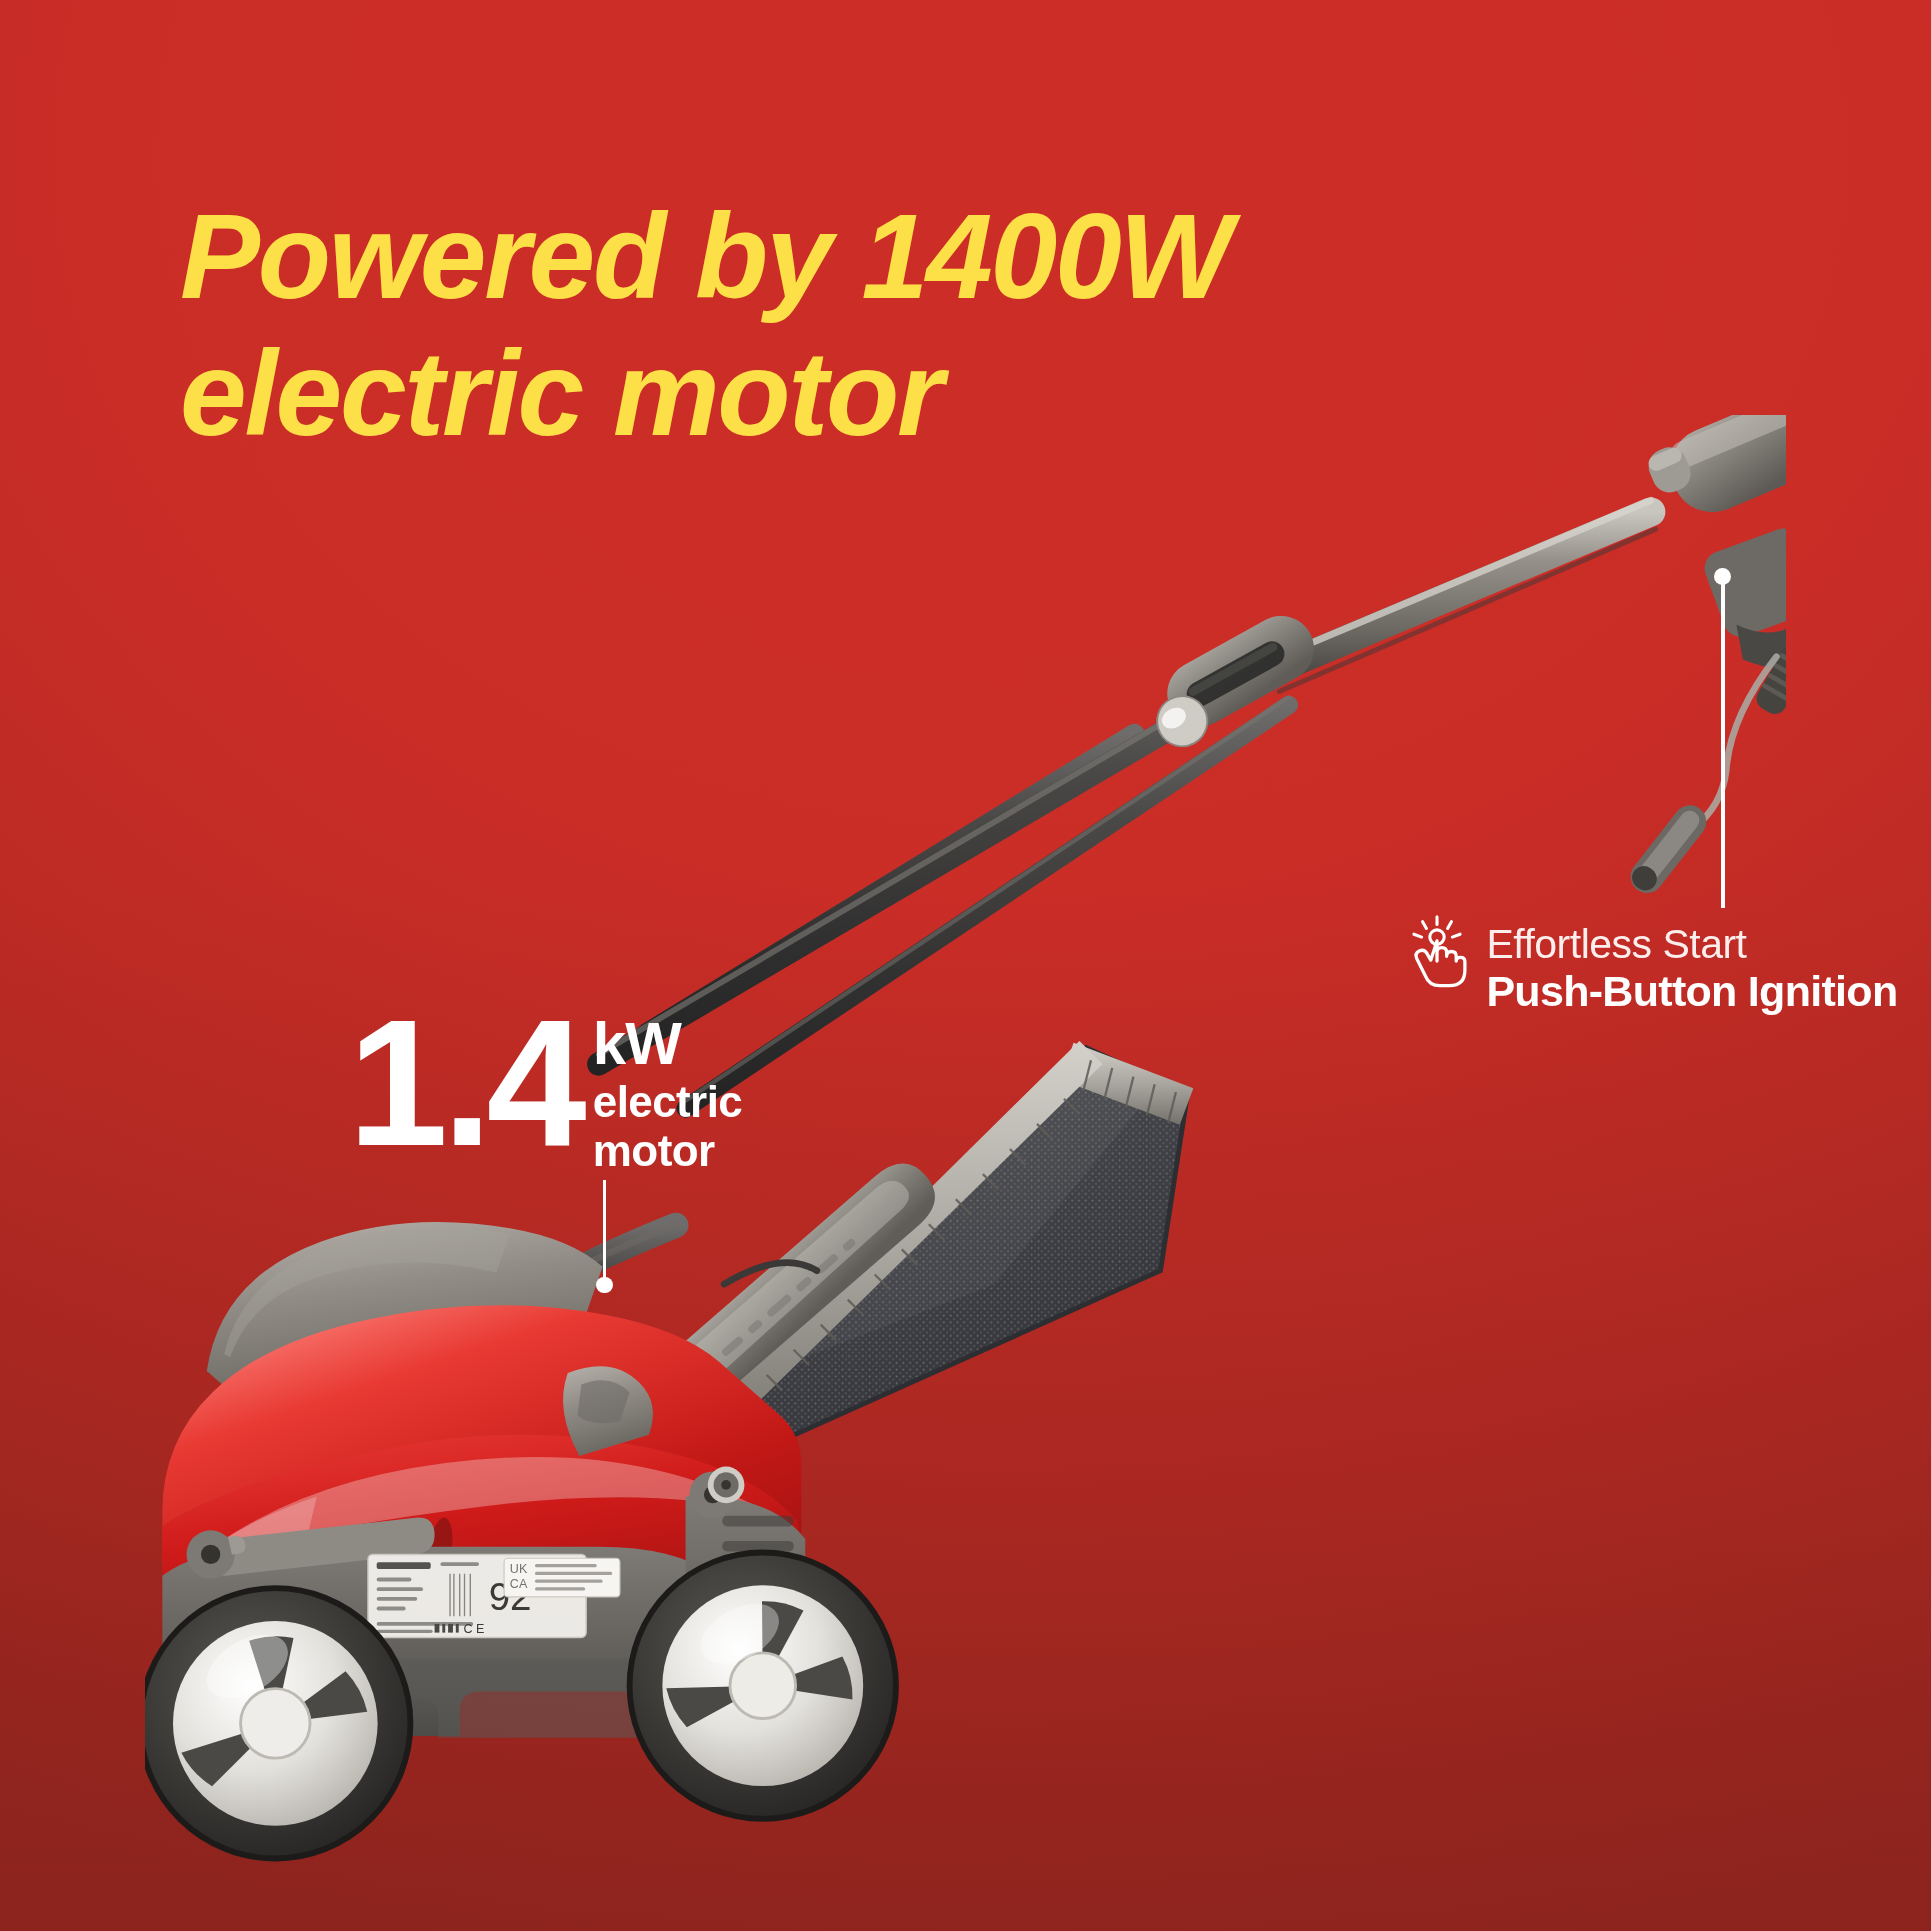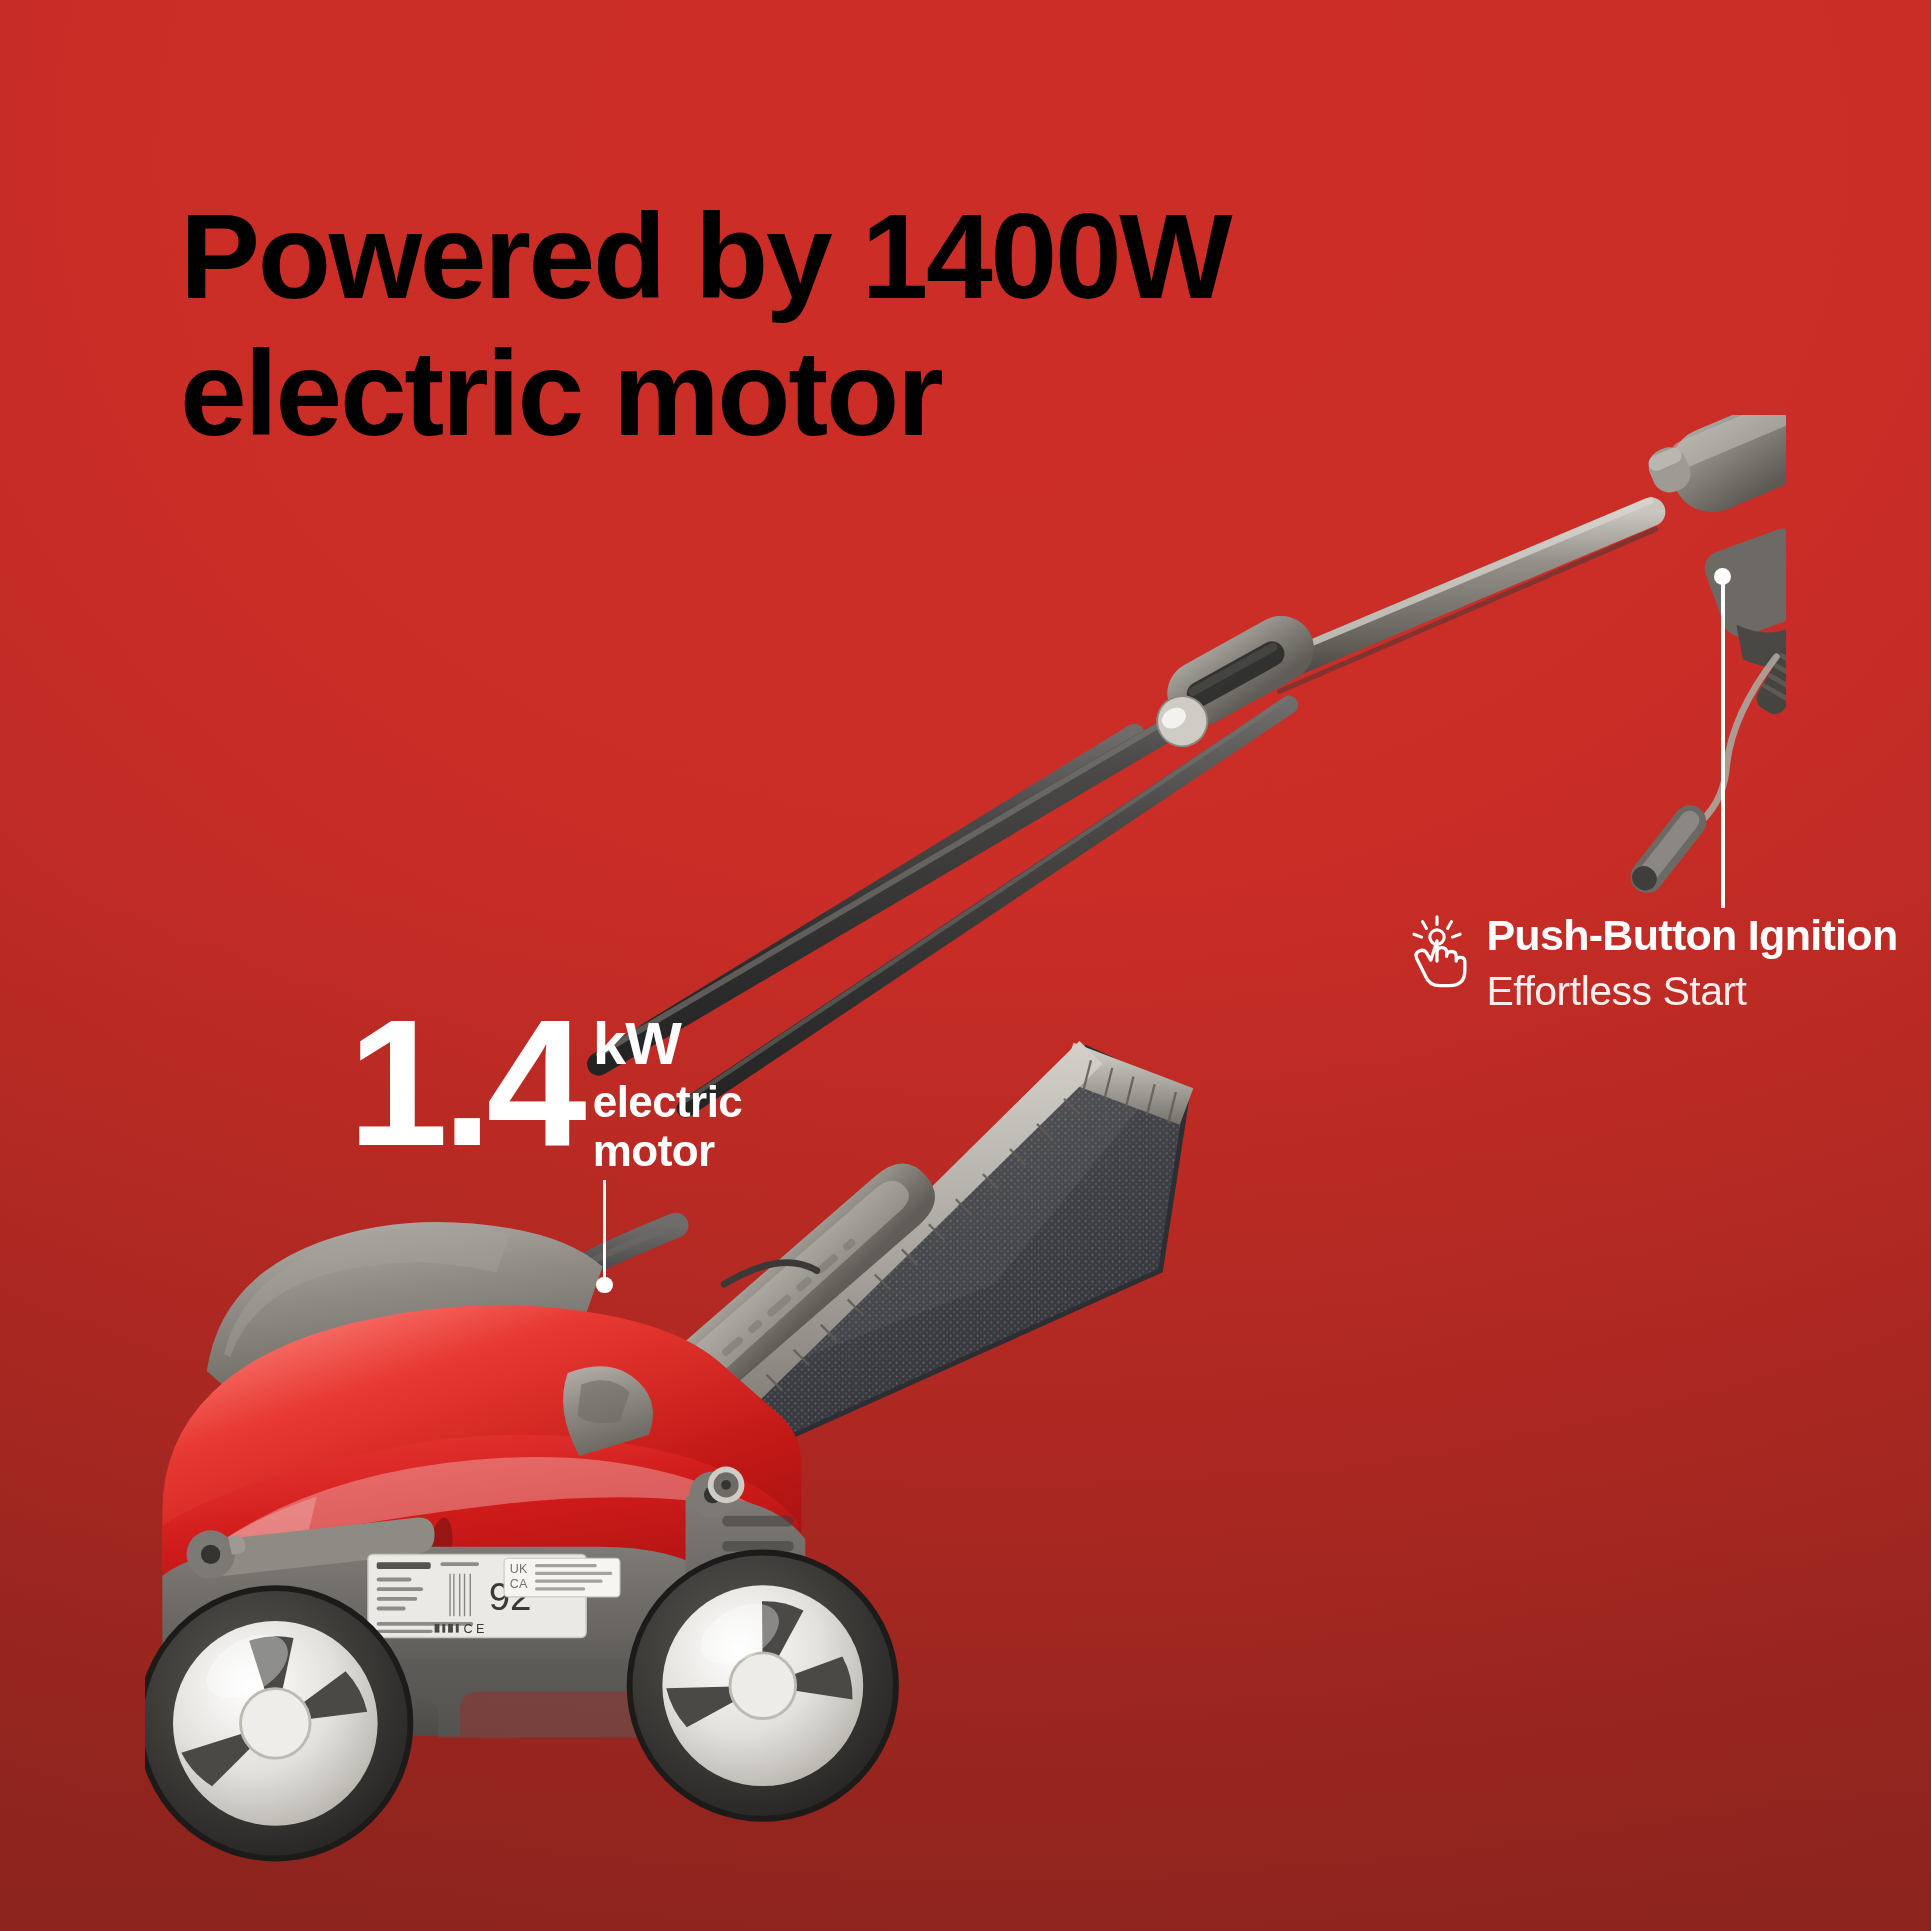--- a/index.html
+++ b/index.html
@@ -37,25 +37,26 @@
         rgba(150,37,30,0.30) 78%,
         rgba(133,34,28,0.55) 100%);
   }
 
   
   #headline {
     position: absolute;
     left: 180px;
     top: 188px;
     width: 1294px;
-    color: #000000;
+    color: #fde047;
     font-size: 120px;
     font-weight: 700;
     line-height: 1.14;
     letter-spacing: -2.3px;
+    font-style: italic;
   }
   #subcopy {
     position: absolute;
     left: 182px;
     top: 527px;
     width: 1091px;
     color: #fdf4f3;
     font-size: 60px;
     font-weight: 400;
     line-height: 1.30;
@@ -586,19 +587,19 @@
                L33 40 q0 -5 5 -5 q5 0 5 5
                l0 4 q0 -5 5 -5 q5 0 5 5
                l0 5 q0 -4 4.5 -4 q4.5 0 4.5 4.5
                l0 9 q0 16 -16 16
                l-10 0 q-11 0 -15 -10
                l-9 -18 q-2.5 -5.5 2.5 -8 q5 -2.5 8 2.5
                l4 7
                L33 28 Z" fill="none" stroke="#ffffff" stroke-width="3.4" stroke-linejoin="round" stroke-linecap="round"></path>
     </svg>
     <div id="pb-text">
+      <div id="pb-sub">Effortless Start</div>
       <div id="pb-title">Push-Button Ignition</div>
-      <div id="pb-sub">Effortless Start</div>
     </div>
   </div>
 
 </div>
 
 
 </body></html>

